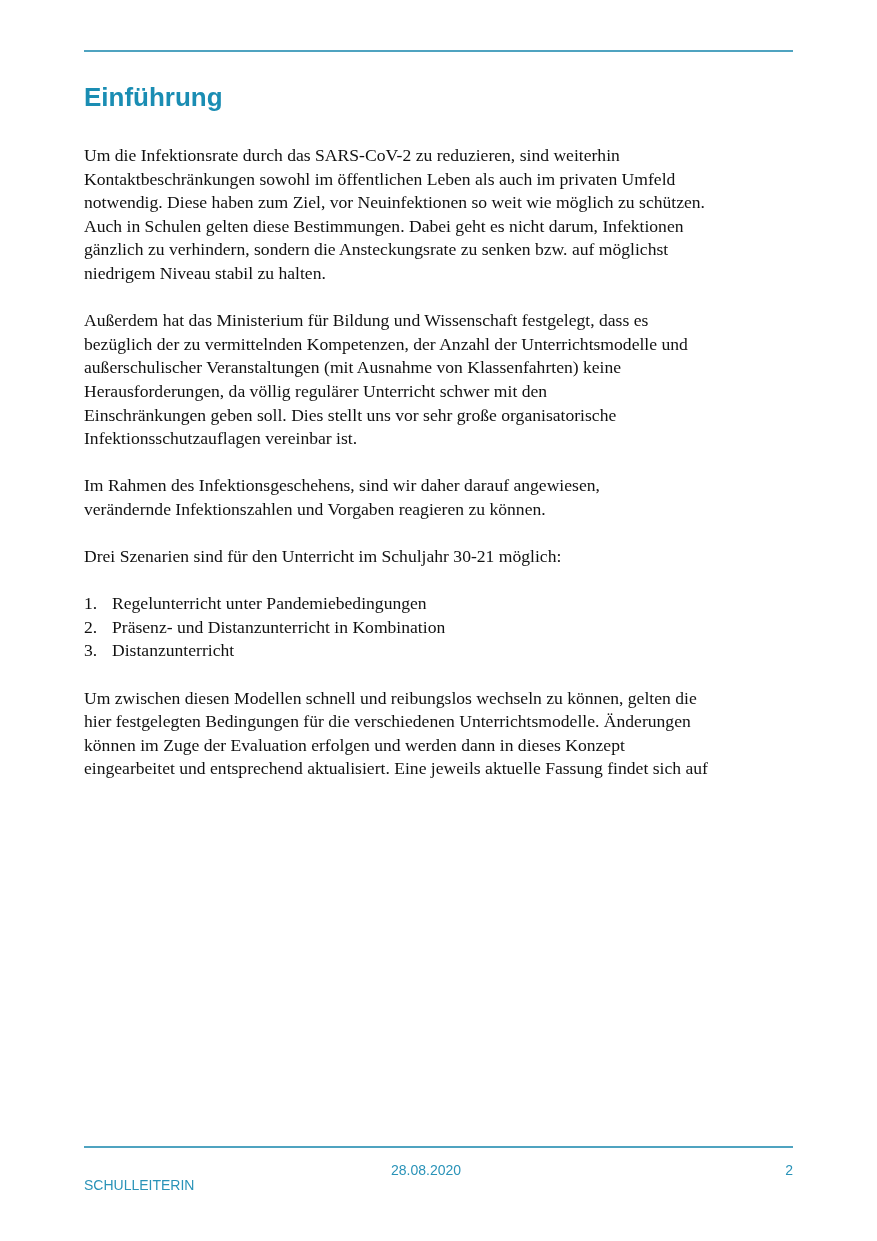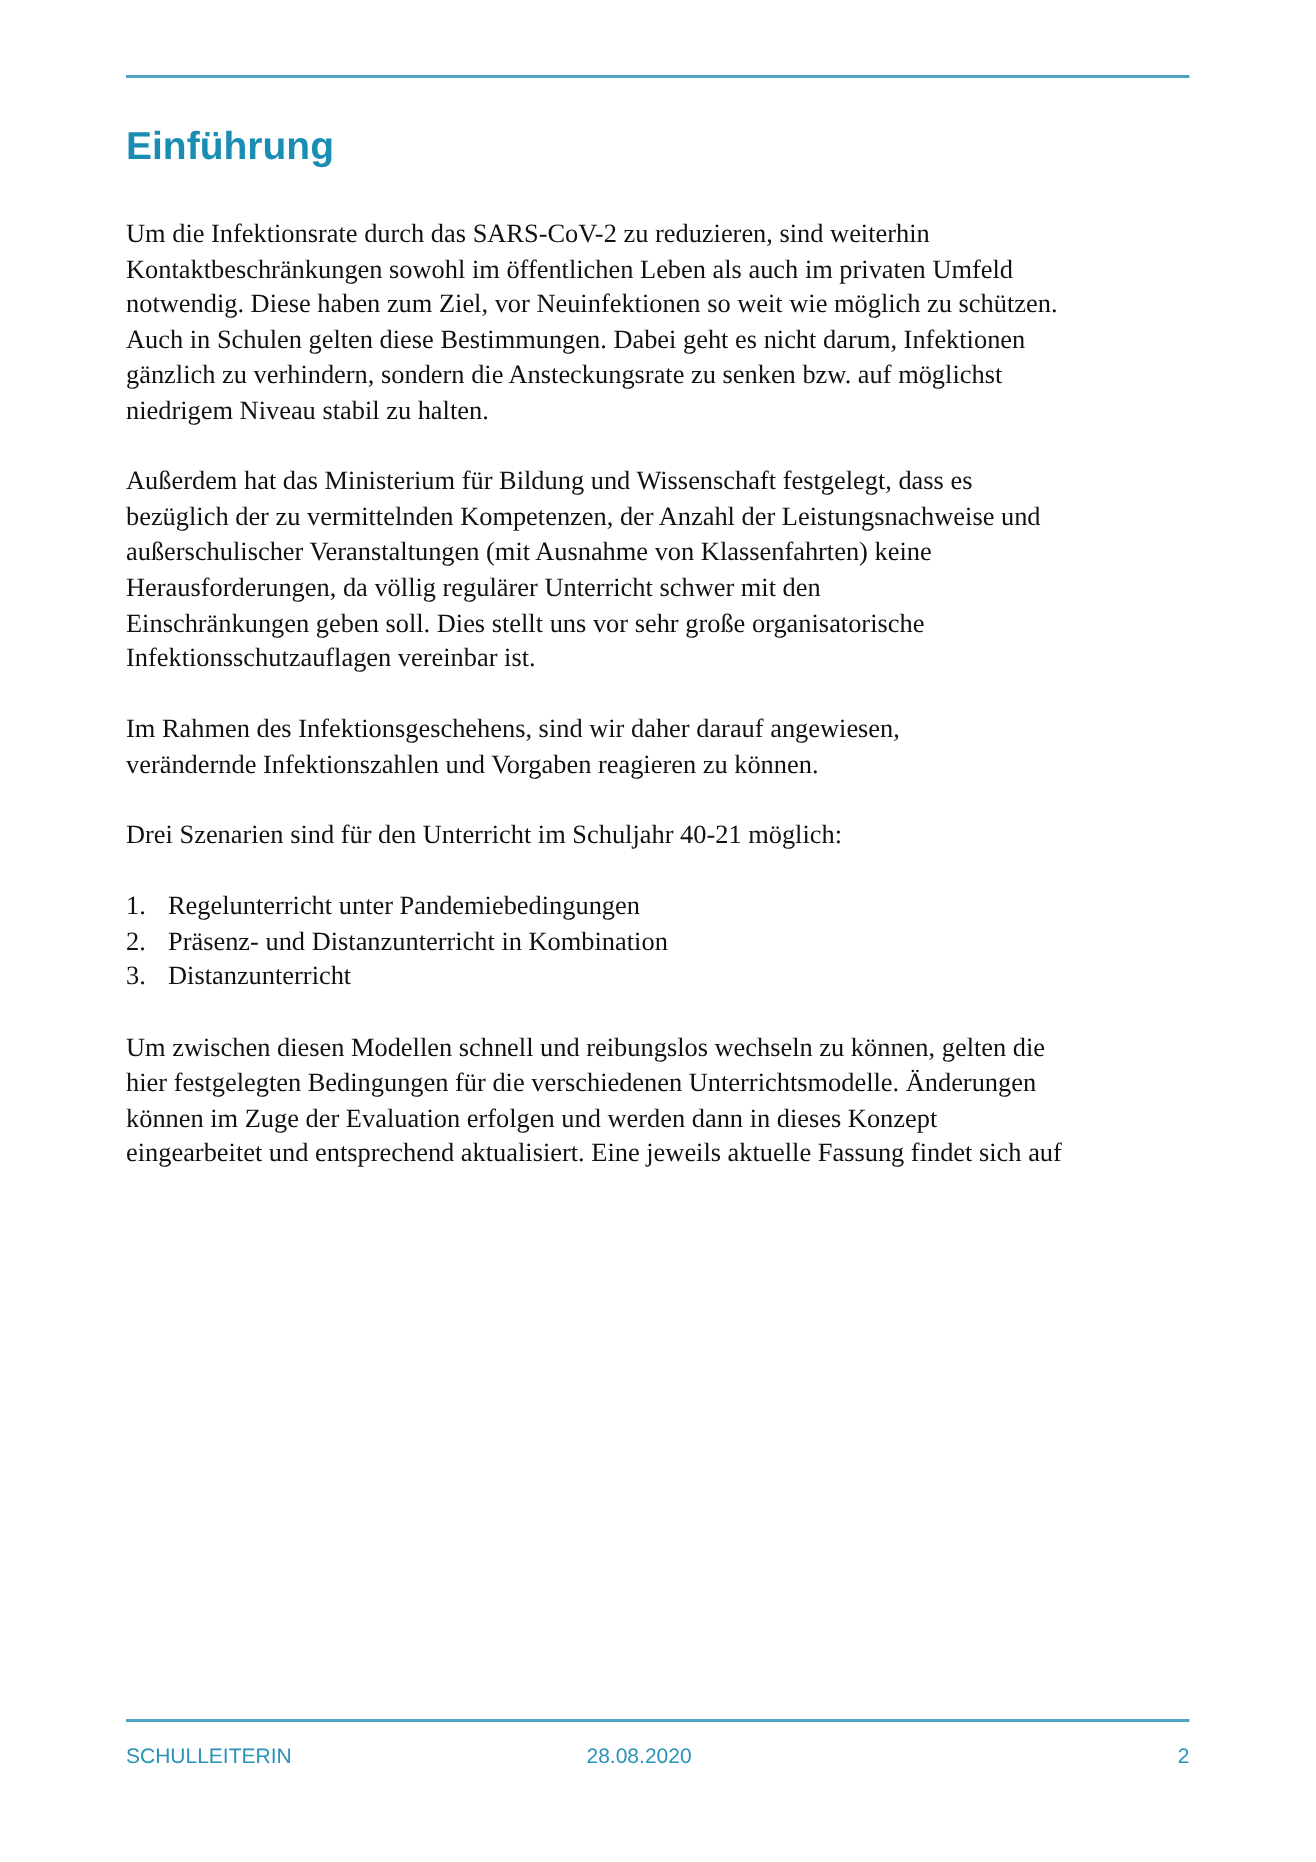--- a/index.html
+++ b/index.html
@@ -73,21 +73,21 @@
       position: absolute;
       top: 1160px;
       left: 84px;
       width: 709px;
       height: 20px;
       font-family: "Liberation Sans", sans-serif;
       font-size: 14px;
       line-height: 20px;
       color: #2a93b8;
     }
-    .footer .left { position: absolute; left: 0; top: 0; }
+    .footer .left { position: absolute; left: 0; top: 15px; }
     .footer .center { position: absolute; left: 307px; top: 0; }
     .footer .right { position: absolute; right: 0; top: 0; }
   </style>
 </head>
 <body>
 
 <div class="page">
   <div class="rule top"></div>
 
   <h1 class="title">Einführung</h1>
@@ -97,34 +97,34 @@
       <span class="line">Um die Infektionsrate durch das SARS-CoV-2 zu reduzieren, sind weiterhin</span>
       <span class="line">Kontaktbeschränkungen sowohl im öffentlichen Leben als auch im privaten Umfeld</span>
       <span class="line">notwendig. Diese haben zum Ziel, vor Neuinfektionen so weit wie möglich zu schützen.</span>
       <span class="line">Auch in Schulen gelten diese Bestimmungen. Dabei geht es nicht darum, Infektionen</span>
       <span class="line">gänzlich zu verhindern, sondern die Ansteckungsrate zu senken bzw. auf möglichst</span>
       <span class="line">niedrigem Niveau stabil zu halten.</span>
     </p>
 
     <p>
       <span class="line">Außerdem hat das Ministerium für Bildung und Wissenschaft festgelegt, dass es</span>
-      <span class="line">bezüglich der zu vermittelnden Kompetenzen, der Anzahl der Leistungsnachweise und</span>
+      <span class="line">bezüglich der zu vermittelnden Kompetenzen, der Anzahl der Unterrichtsmodelle und</span>
       <span class="line">außerschulischer Veranstaltungen (mit Ausnahme von Klassenfahrten) keine</span>
       <span class="line">Herausforderungen, da völlig regulärer Unterricht schwer mit den</span>
       <span class="line">Einschränkungen geben soll. Dies stellt uns vor sehr große organisatorische</span>
       <span class="line">Infektionsschutzauflagen vereinbar ist.</span>
     </p>
 
     <p>
       <span class="line">Im Rahmen des Infektionsgeschehens, sind wir daher darauf angewiesen,</span>
       <span class="line">verändernde Infektionszahlen und Vorgaben reagieren zu können.</span>
     </p>
 
     <p>
-      <span class="line">Drei Szenarien sind für den Unterricht im Schuljahr 40-21 möglich:</span>
+      <span class="line">Drei Szenarien sind für den Unterricht im Schuljahr 30-21 möglich:</span>
     </p>
 
     <ol>
       <li>
         <span class="num">1.</span>
         <span>Regelunterricht unter Pandemiebedingungen</span>
       </li>
       <li>
         <span class="num">2.</span>
         <span>Präsenz- und Distanzunterricht in Kombination</span>

